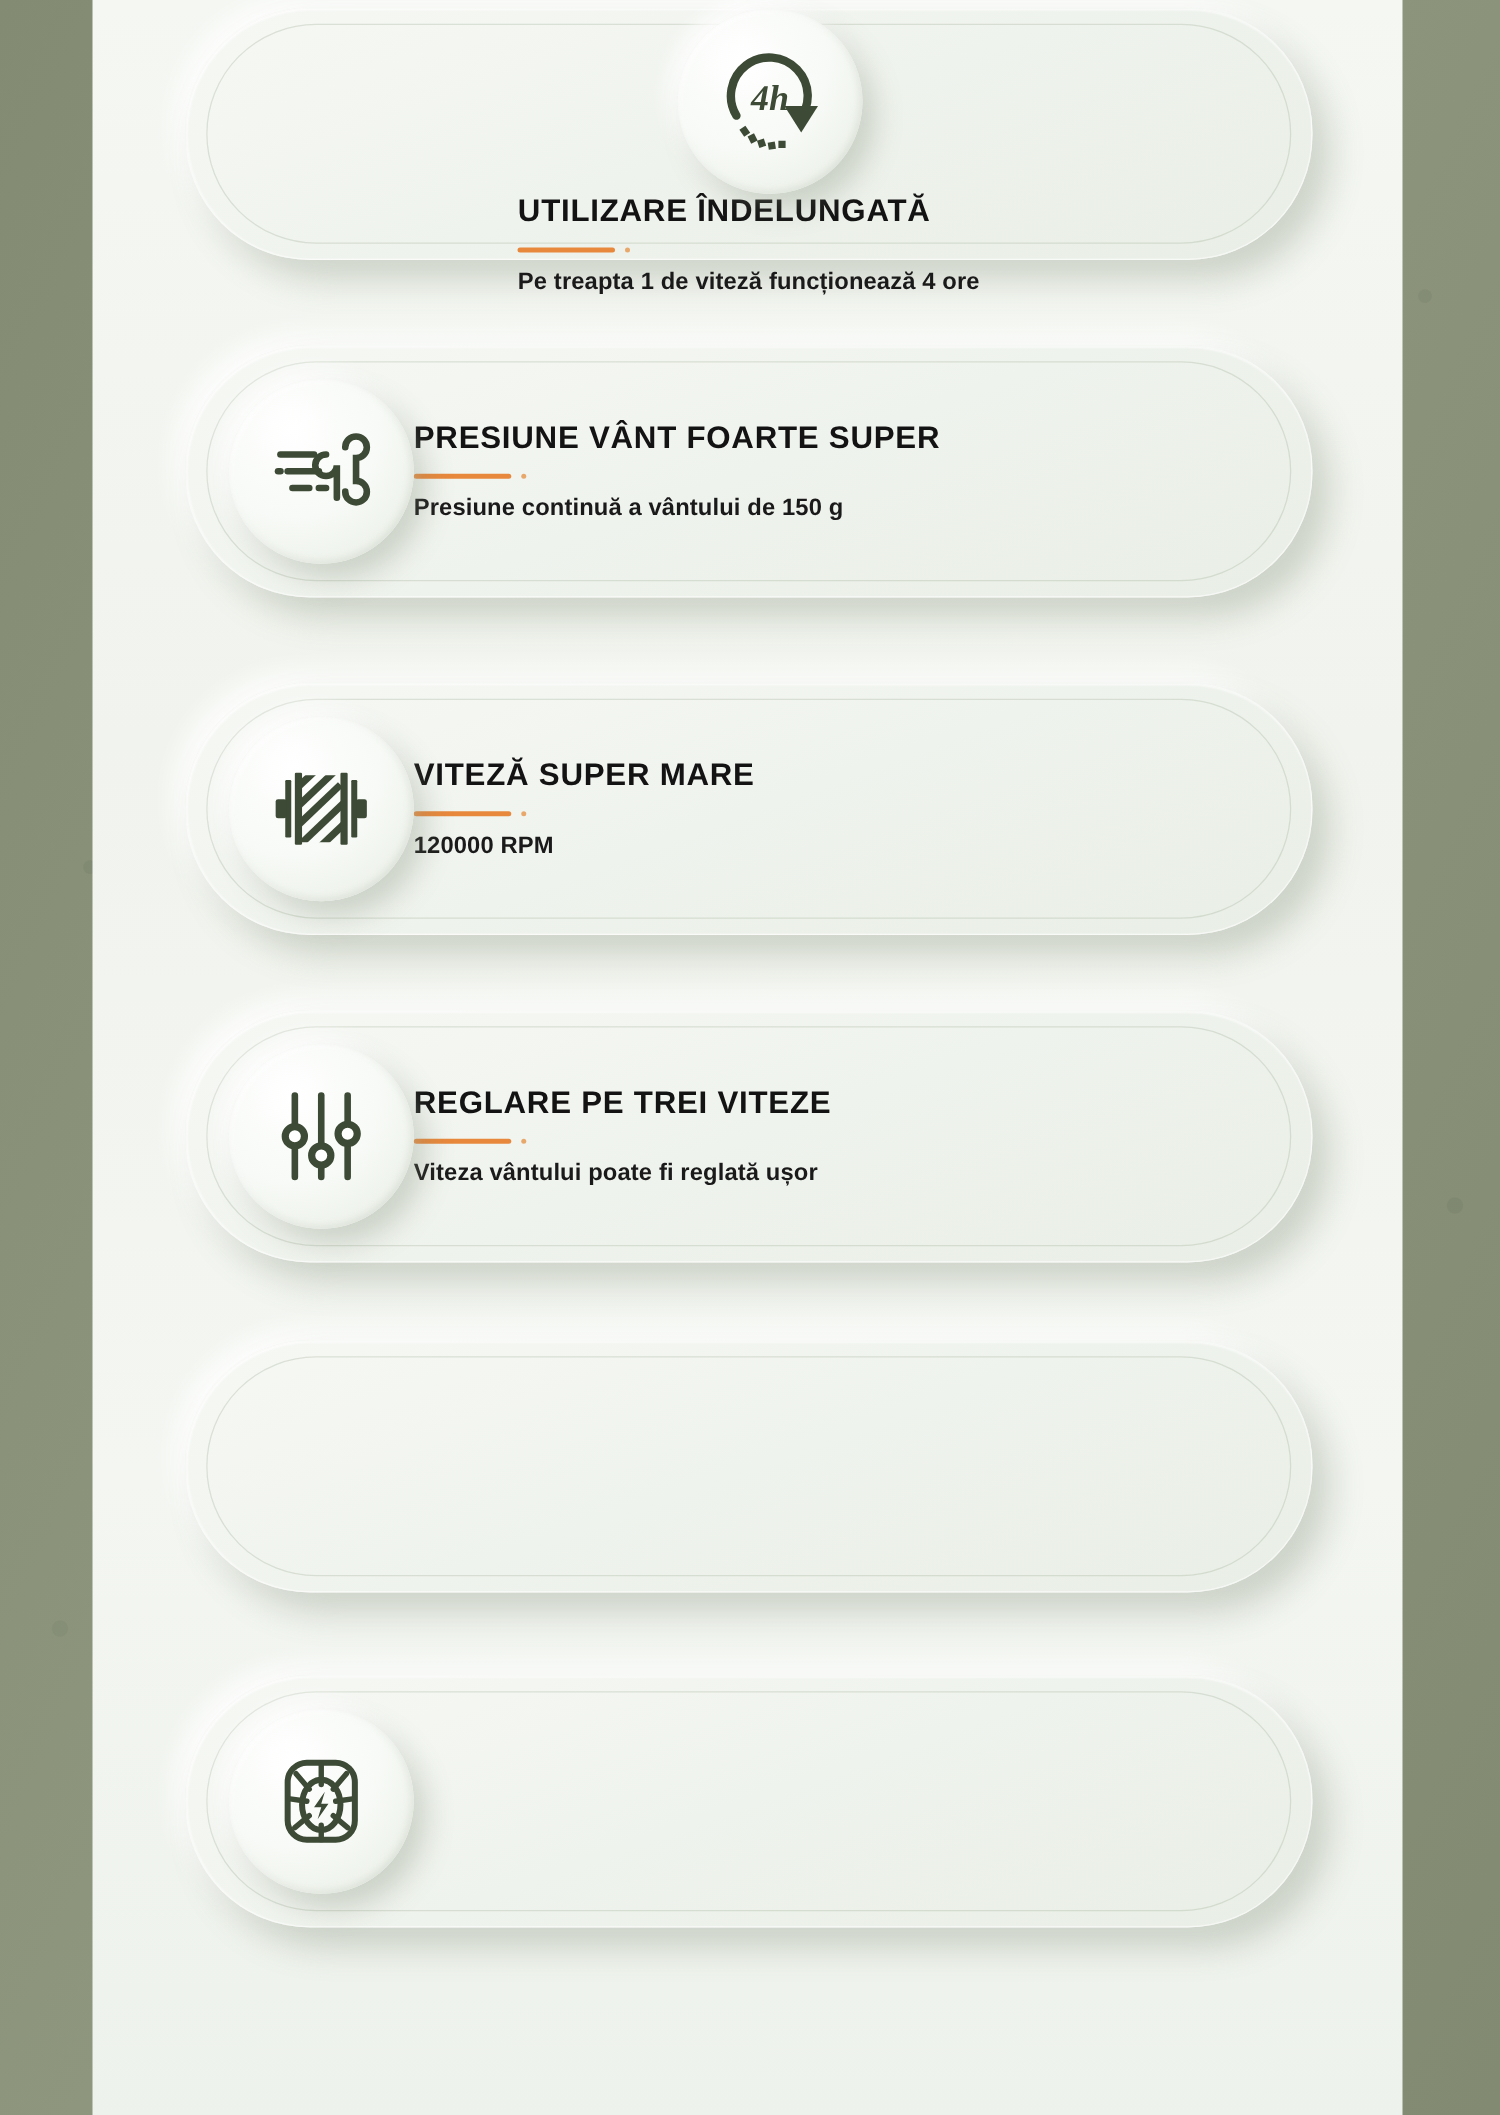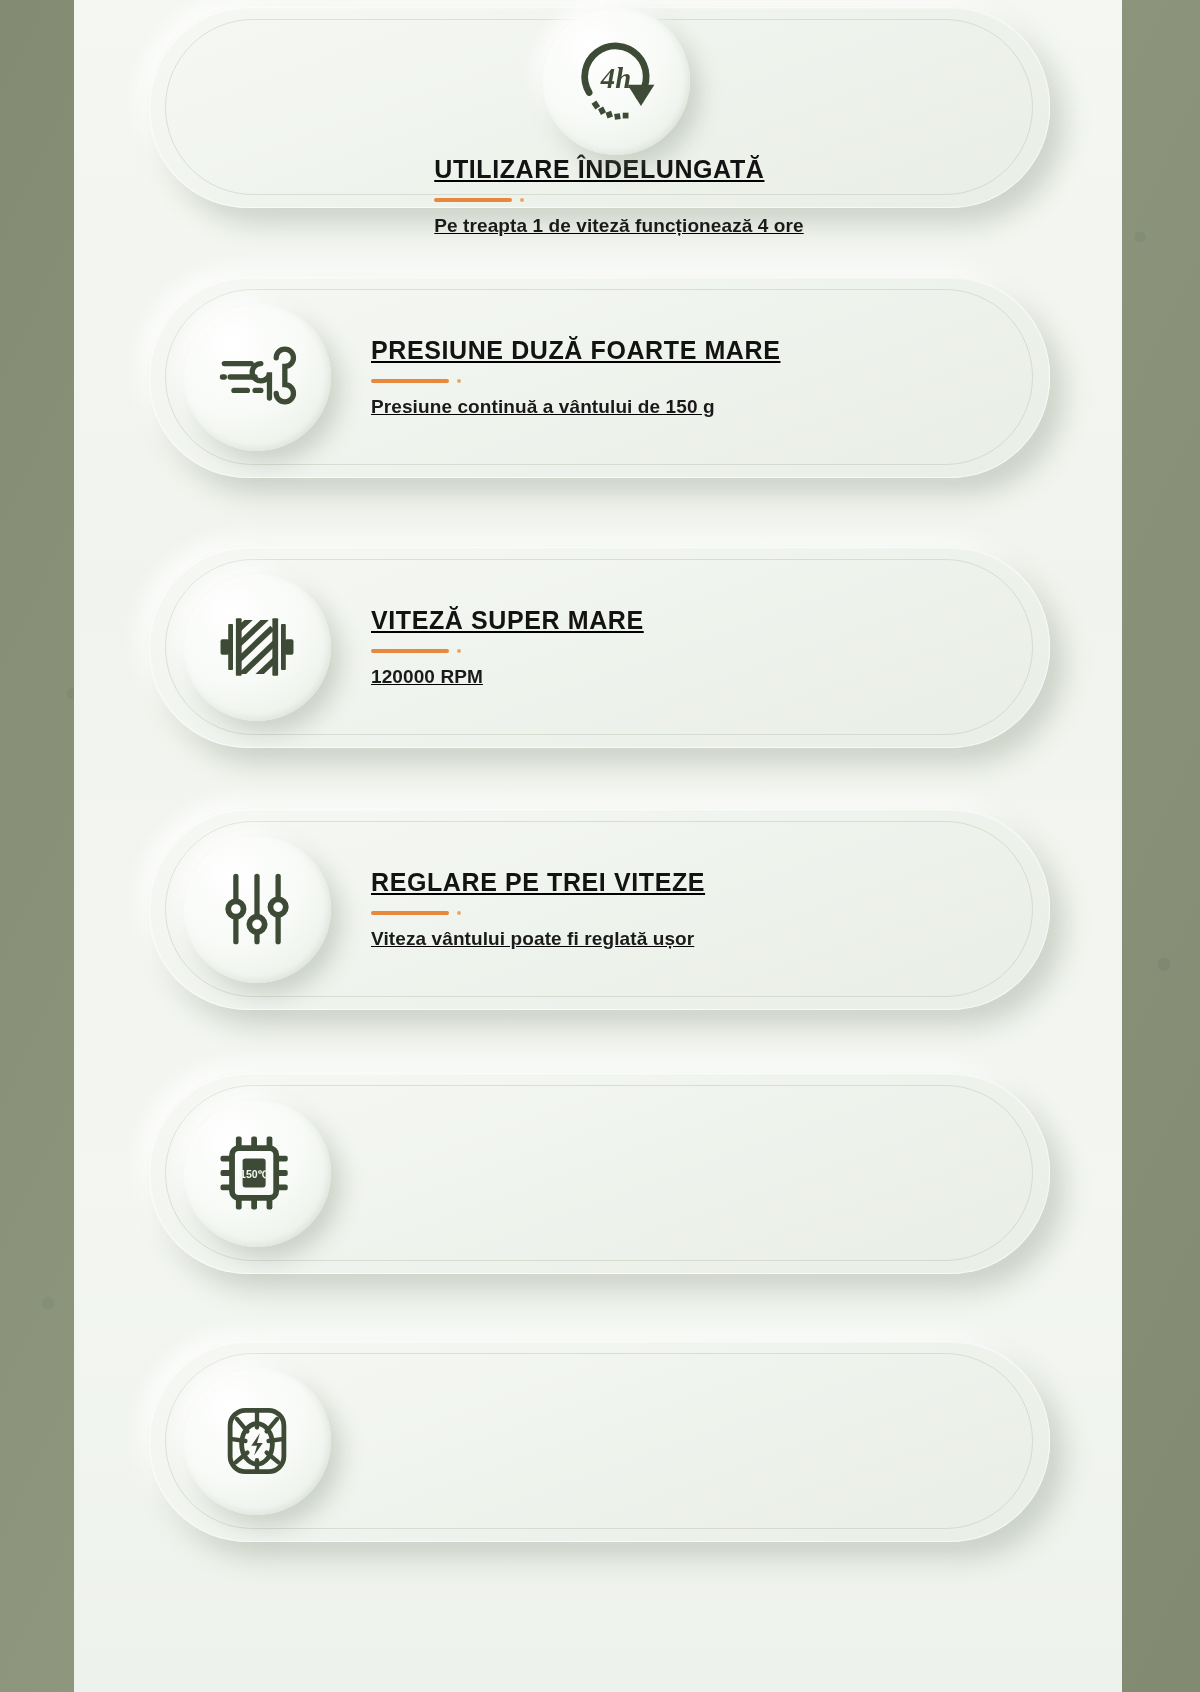--- a/index.html
+++ b/index.html
@@ -96,25 +96,23 @@
       inset -2px -2px 6px rgba(180,190,172,.30),
       inset 2px 2px 6px rgba(255,255,255,.9);
     display: flex;
     align-items: center;
     justify-content: center;
   }
   .icon-wrap svg { display: block; }
 
   
   .text-col {
-    margin-left: 40px;
     display: flex;
     flex-direction: column;
     justify-content: space-between;
-    text-decoration: underline;
   }
   .card-title {
     font-size: 25px;
     font-weight: bold;
     letter-spacing: .6px;
     color: #131313;
     line-height: 1.15;
     white-space: nowrap;
   }
   .divider-row {
@@ -194,21 +192,21 @@
             <line x1="22" y1="50" x2="48" y2="50"></line>
             <line x1="14" y1="50" x2="16" y2="50"></line>
             <line x1="26" y1="64" x2="40" y2="64"></line>
             <line x1="48" y1="64" x2="54" y2="64"></line>
             <path d="M54 36 A9 9 0 1 0 63 45 L63 72"></path>
             <path d="M70 30 A9 9 0 1 1 79 39 L79 58 A9 9 0 1 1 70 67"></path>
           </g>
         </svg>
       </div>
       <div class="text-col">
-        <div class="card-title">PRESIUNE DUZĂ FOARTE MARE</div>
+        <div class="card-title">PRESIUNE VÂNT FOARTE SUPER</div>
         <div class="divider-row">
           <span class="divider-main"></span>
           <span class="divider-dot"></span>
         </div>
         <div class="card-desc">Presiune continuă a vântului de 150 g</div>
       </div>
     </div>
 
     <div class="card c2">
       <div class="icon-wrap">
@@ -265,41 +263,20 @@
         <div class="card-title">REGLARE PE TREI VITEZE</div>
         <div class="divider-row">
           <span class="divider-main"></span>
           <span class="divider-dot"></span>
         </div>
         <div class="card-desc">Viteza vântului poate fi reglată ușor</div>
       </div>
     </div>
 
     <div class="card c4">
-      <div class="icon-wrap">
-        <svg width="96" height="96" viewBox="0 0 100 100">
-          <g fill="#3d4a35">
-            <rect x="28" y="12" width="6" height="12" rx="2"></rect>
-            <rect x="44" y="12" width="6" height="12" rx="2"></rect>
-            <rect x="60" y="12" width="6" height="12" rx="2"></rect>
-            <rect x="28" y="76" width="6" height="12" rx="2"></rect>
-            <rect x="44" y="76" width="6" height="12" rx="2"></rect>
-            <rect x="60" y="76" width="6" height="12" rx="2"></rect>
-            <rect x="12" y="32" width="12" height="6" rx="2"></rect>
-            <rect x="12" y="47" width="12" height="6" rx="2"></rect>
-            <rect x="12" y="62" width="12" height="6" rx="2"></rect>
-            <rect x="70" y="32" width="12" height="6" rx="2"></rect>
-            <rect x="70" y="47" width="12" height="6" rx="2"></rect>
-            <rect x="70" y="62" width="12" height="6" rx="2"></rect>
-          </g>
-          <rect x="24" y="24" width="46" height="52" rx="7" fill="none" stroke="#3d4a35" stroke-width="6"></rect>
-          <rect x="35" y="35" width="24" height="30" rx="3" fill="#3d4a35"></rect>
-          <text x="47" y="55" font-family="'Liberation Sans', sans-serif" font-size="11" font-weight="bold" fill="#f2f5f0" text-anchor="middle">150℃</text>
-        </svg>
-      </div>
     </div>
 
     <div class="card c5">
       <div class="icon-wrap">
         <svg width="96" height="96" viewBox="0 0 100 100">
           <rect x="22" y="18" width="56" height="64" rx="16" fill="none" stroke="#3d4a35" stroke-width="5"></rect>
           <g stroke="#3d4a35" stroke-width="4.5" stroke-linecap="round" fill="none">
             <line x1="50" y1="20" x2="50" y2="36"></line>
             <line x1="29" y1="27" x2="40" y2="40"></line>
             <line x1="71" y1="27" x2="60" y2="40"></line>

